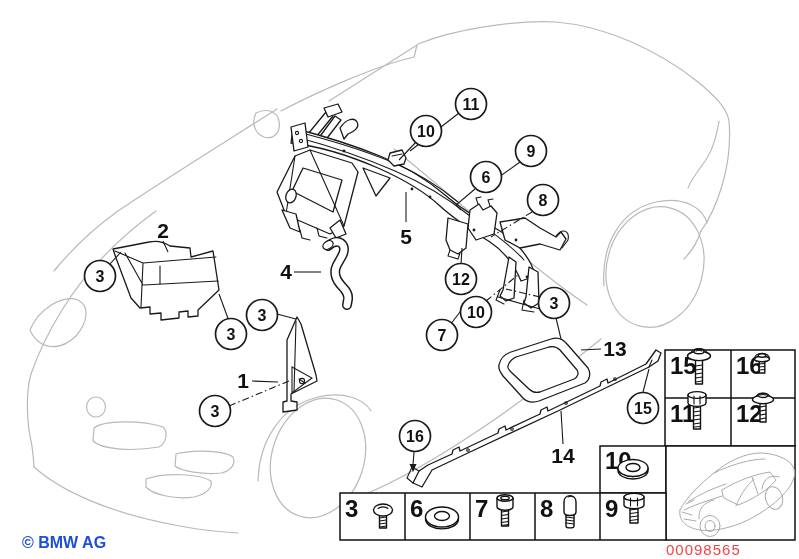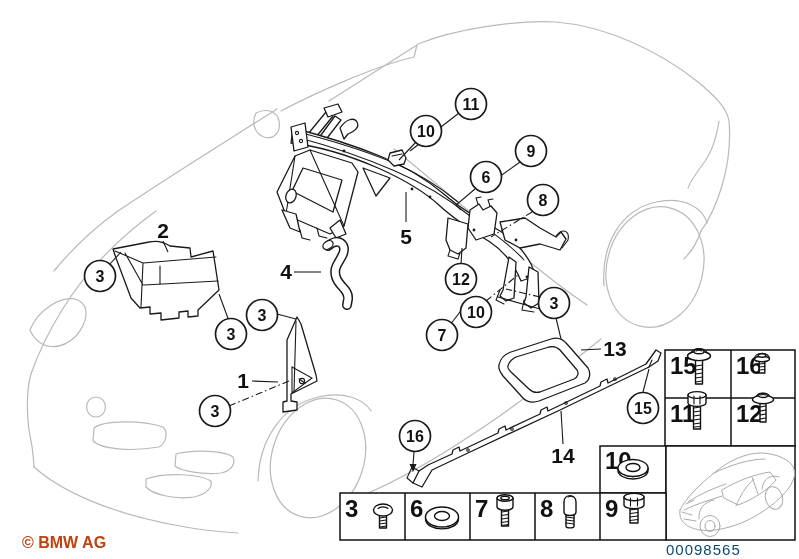--- a/index.html
+++ b/index.html
@@ -13,22 +13,22 @@
   .leader-dash{stroke:#1a1a1a;stroke-width:1.1;fill:none;stroke-dasharray:7 3 1.5 3;}
   .callout circle{fill:#ffffff;stroke:#1a1a1a;stroke-width:1.7;}
   .callout text{font:bold 16px "Liberation Sans",sans-serif;fill:#111;text-anchor:middle;}
   .plabel{font:bold 21px "Liberation Sans",sans-serif;fill:#111;text-anchor:middle;}
   .gridrect{fill:#ffffff;stroke:#111;stroke-width:1.5;}
   .gridline{stroke:#111;stroke-width:1.5;}
   .gnum{font:bold 24px "Liberation Sans",sans-serif;fill:#111;}
   .ico{stroke:#111;stroke-width:1.4;fill:#ffffff;stroke-linejoin:round;stroke-linecap:round;}
   .icoline{stroke:#111;stroke-width:1.1;fill:none;stroke-linecap:round;}
   .thumb{stroke:#ababab;stroke-width:1;fill:none;stroke-linecap:round;stroke-linejoin:round;}
-  #copyright{position:absolute;left:22px;top:534px;font:bold 16px "Liberation Sans",sans-serif;color:#c2410c;}
-  #docnum{position:absolute;left:666px;top:541px;font:15px "Liberation Sans",sans-serif;color:#0c4a6e;letter-spacing:1px;}
+  #copyright{position:absolute;left:22px;top:534px;font:bold 16px "Liberation Sans",sans-serif;color:#1d4ed8;}
+  #docnum{position:absolute;left:666px;top:541px;font:15px "Liberation Sans",sans-serif;color:#ef4444;letter-spacing:1px;}
 </style>
 </head>
 <body>
 
 <div id="stage">
 
 <svg width="799" height="559" viewBox="0 0 799 559">
 
   <g>
     <path class="car" d="M418,44 C455,29 515,20 556,22 C605,26 658,50 698,82 C715,96 727,108 729,121 C731,144 727,169 722,186 C717,202 710,219 701,231"></path>

